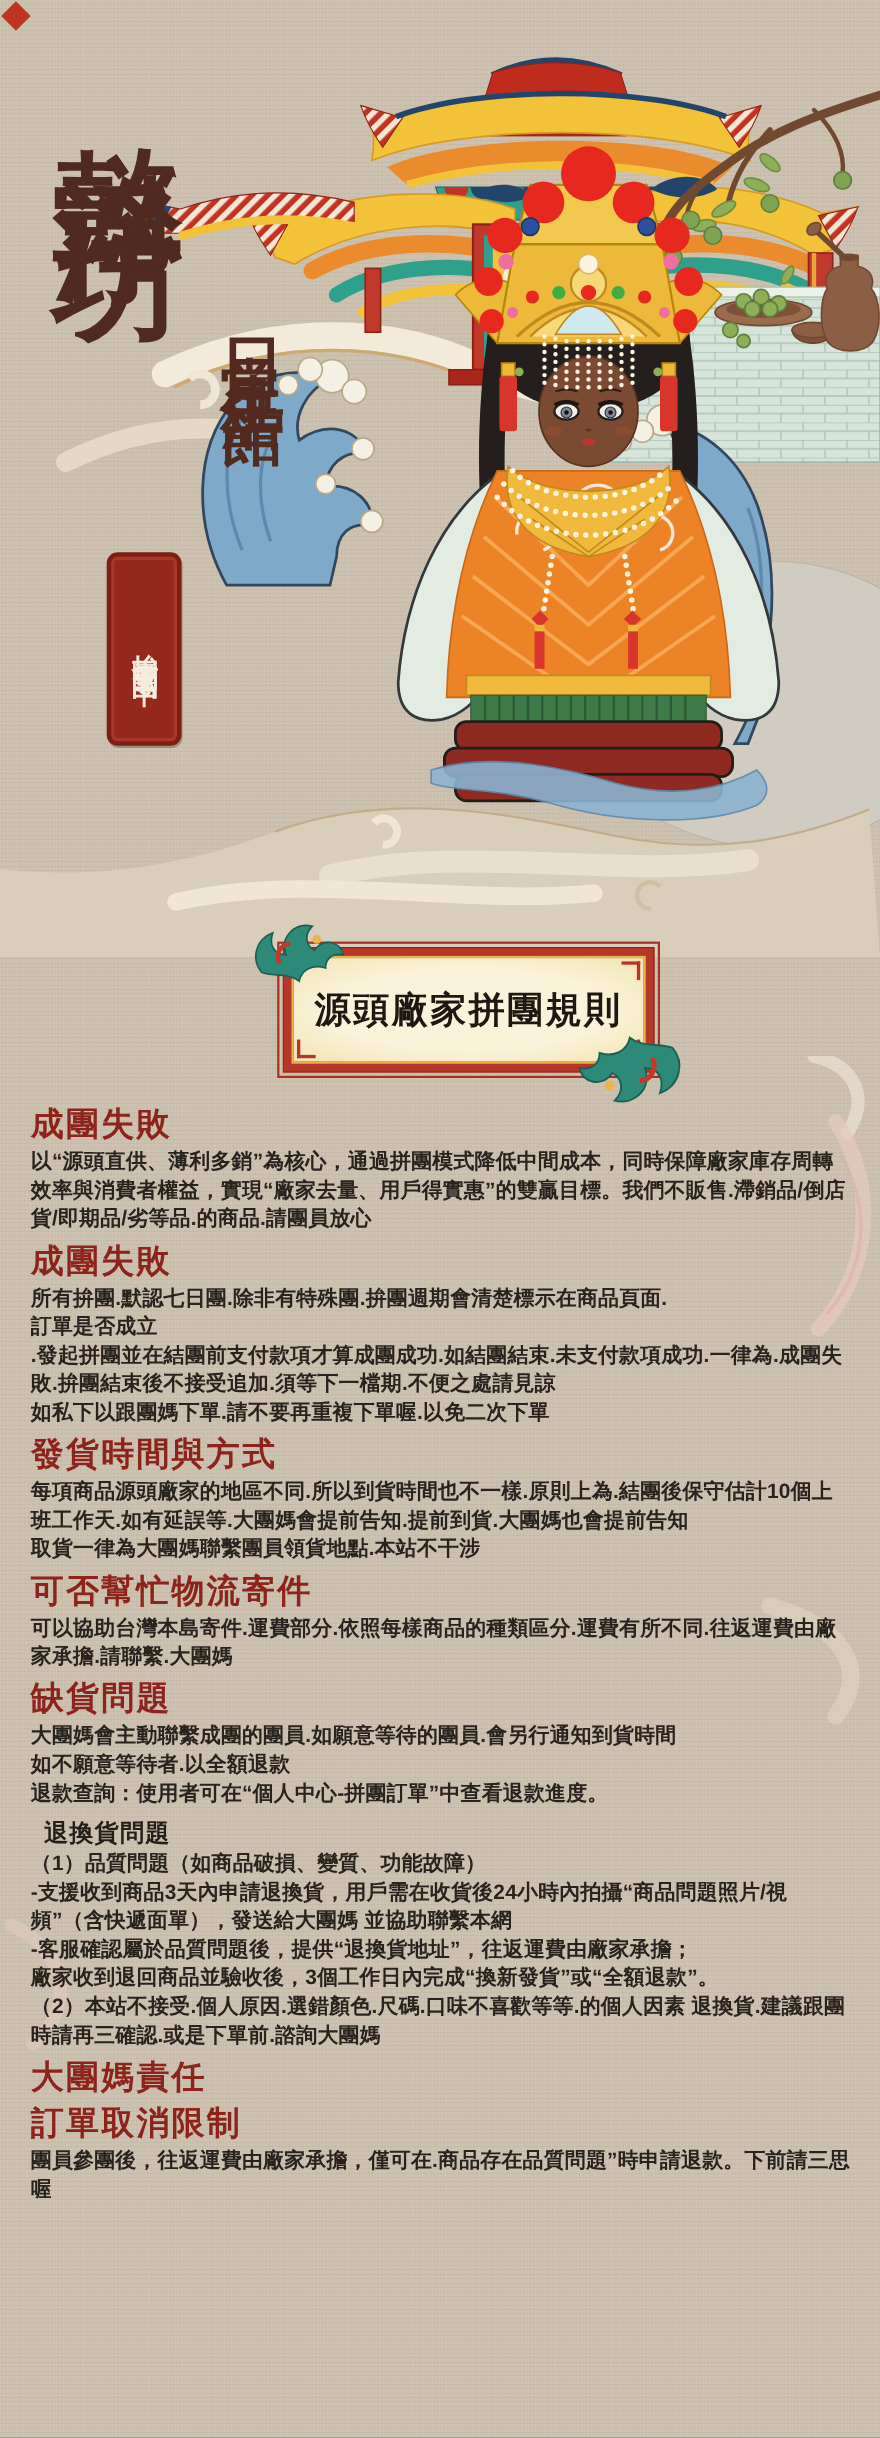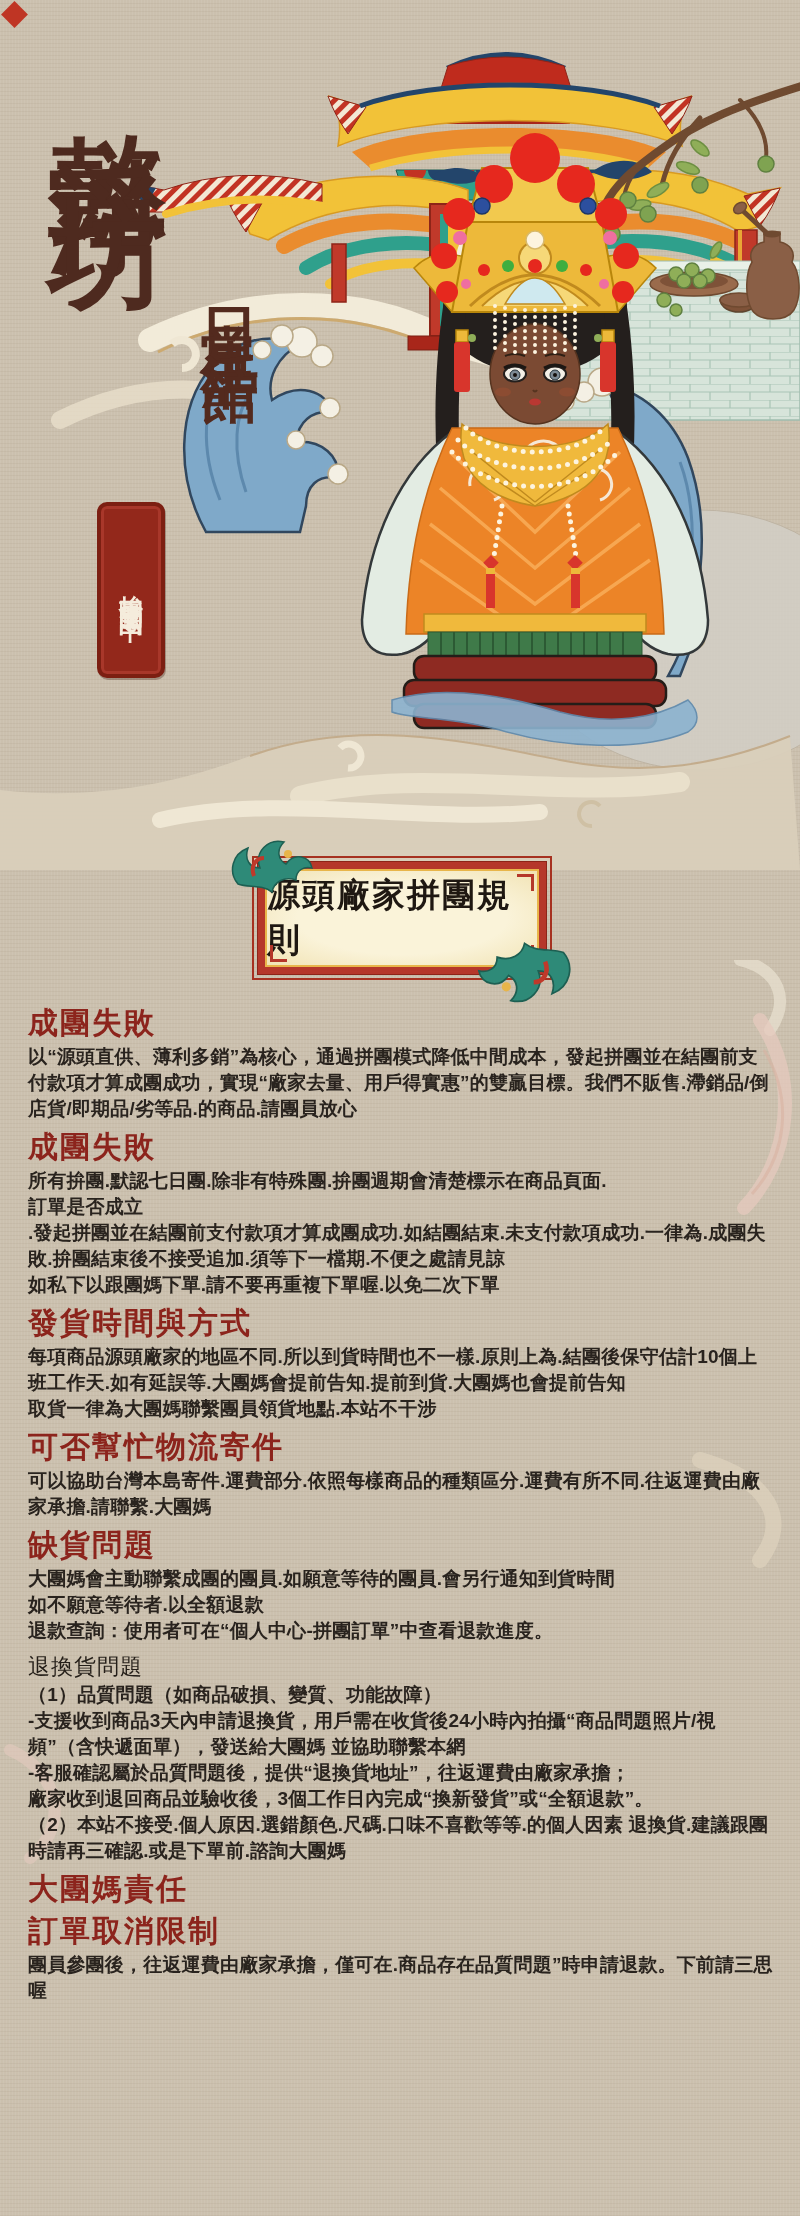--- a/index.html
+++ b/index.html
@@ -17,41 +17,41 @@
     color:#4e2a1f;line-height:1;}
   .brand-subtitle{position:absolute;left:200px;top:262px;writing-mode:vertical-rl;text-orientation:upright;
     font-family:"Liberation Serif","DejaVu Serif",serif;font-weight:900;font-size:58px;letter-spacing:15px;
     color:#532a1e;line-height:1;}
   .stamp{position:absolute;left:97px;top:502px;width:60px;height:168px;background:#93281b;
     border:4px solid #7c1f12;border-radius:10px;
     box-shadow:inset 0 0 0 3px #a8372a,1px 2px 0 rgba(60,20,10,.3);
     display:flex;align-items:center;justify-content:center;}
   .stamp span{writing-mode:vertical-rl;text-orientation:upright;color:#f5ecdc;font-size:24px;font-weight:700;
     letter-spacing:6px;font-family:"Liberation Serif","DejaVu Serif",serif;line-height:1;}
-  .banner{position:absolute;left:252px;top:856px;width:300px;height:124px;}
+  .banner{position:absolute;left:252px;top:856px;width:300px;height:124px;padding-left:48px;}
   .frame-outer{position:absolute;inset:0;border:2px solid #a63120;}
   .frame-band{position:absolute;inset:5px;background:#b5372a;box-shadow:inset 0 0 0 1px #8e2418;}
   .frame-gold{position:absolute;inset:13px;border:2px solid #e8b54a;
     background:radial-gradient(ellipse at center,#faf3d9 55%,#f1e3b4 100%);
     display:flex;align-items:center;justify-content:center;}
   .frame-gold h1{margin:0;font-family:"Liberation Serif","DejaVu Serif",serif;font-weight:900;
     font-size:33px;letter-spacing:2px;color:#1f1812;}
   .banner .corner{position:absolute;width:14px;height:14px;border:3px solid #b5372a;}
   .corner.tl{left:18px;top:18px;border-right:none;border-bottom:none;}
   .corner.tr{right:18px;top:18px;border-left:none;border-bottom:none;}
   .corner.bl{left:18px;bottom:18px;border-right:none;border-top:none;}
   .corner.br{right:18px;bottom:18px;border-left:none;border-top:none;}
   .cloud-tl{position:absolute;left:-28px;top:-24px;}
   .cloud-br{position:absolute;right:-36px;bottom:-32px;}
   .content{position:absolute;left:28px;top:1006px;width:748px;}
   .content h2{margin:8px 0 4px;font-family:"Liberation Serif","DejaVu Serif",serif;font-weight:900;
     font-size:30px;line-height:34px;letter-spacing:2px;color:#8c241c;}
   .content section:first-child h2{margin-top:0;}
-  .content h2.black{font-family:"Liberation Sans","DejaVu Sans",sans-serif;font-weight:400;
-    font-size:22px;line-height:26px;color:#241e18;letter-spacing:1px;margin:10px 0 2px;}
+  .content h2.black{font-family:"Liberation Sans","DejaVu Sans",sans-serif;font-weight:700;
+    font-size:22px;line-height:26px;color:#241e18;letter-spacing:1px;margin:10px 12px 2px;}
   .content .body{font-size:19px;line-height:26px;font-weight:700;color:#29231e;
     white-space:pre-line;letter-spacing:.2px;}
 </style>
 </head>
 <body>
 
 <div class="page">
 
   <svg class="hero" width="800" height="870" viewBox="0 0 800 870">
     <defs>
@@ -399,21 +399,21 @@
     <path d="M740,0 C780,10 790,40 770,70" stroke="#e9e2d2" stroke-width="12" fill="none" opacity=".7" stroke-linecap="round"></path>
     <path d="M760,60 C800,120 790,200 744,248" stroke="#e5c9bd" stroke-width="14" fill="none" opacity=".75" stroke-linecap="round"></path>
     <path d="M764,90 C794,140 786,196 752,234" stroke="#d9b2a2" stroke-width="3" fill="none" opacity=".6"></path>
     <path d="M700,500 C770,520 790,560 760,600" stroke="#ded3bd" stroke-width="16" fill="none" opacity=".7" stroke-linecap="round"></path>
     <path d="M10,790 C60,812 70,866 30,898" stroke="#e5cabe" stroke-width="12" fill="none" opacity=".6" stroke-linecap="round"></path>
   </svg>
 
   <div class="content">
     <section>
       <h2>成團失敗</h2>
-      <div class="body">以“源頭直供、薄利多銷”為核心，通過拼團模式降低中間成本，發起拼團並在結團前支付款項才算成團成功，實現“廠家去量、用戶得實惠”的雙贏目標。我們不販售.滯銷品/倒店貨/即期品/劣等品.的商品.請團員放心</div>
+      <div class="body">以“源頭直供、薄利多銷”為核心，通過拼團模式降低中間成本，同時保障廠家庫存周轉效率與消費者權益，實現“廠家去量、用戶得實惠”的雙贏目標。我們不販售.滯銷品/倒店貨/即期品/劣等品.的商品.請團員放心</div>
     </section>
     <section>
       <h2>成團失敗</h2>
       <div class="body">所有拚團.默認七日團.除非有特殊團.拚團週期會清楚標示在商品頁面.
 訂單是否成立
 .發起拼團並在結團前支付款項才算成團成功.如結團結束.未支付款項成功.一律為.成團失敗.拚團結束後不接受追加.須等下一檔期.不便之處請見諒
 如私下以跟團媽下單.請不要再重複下單喔.以免二次下單</div>
     </section>
     <section>
       <h2>發貨時間與方式</h2>

